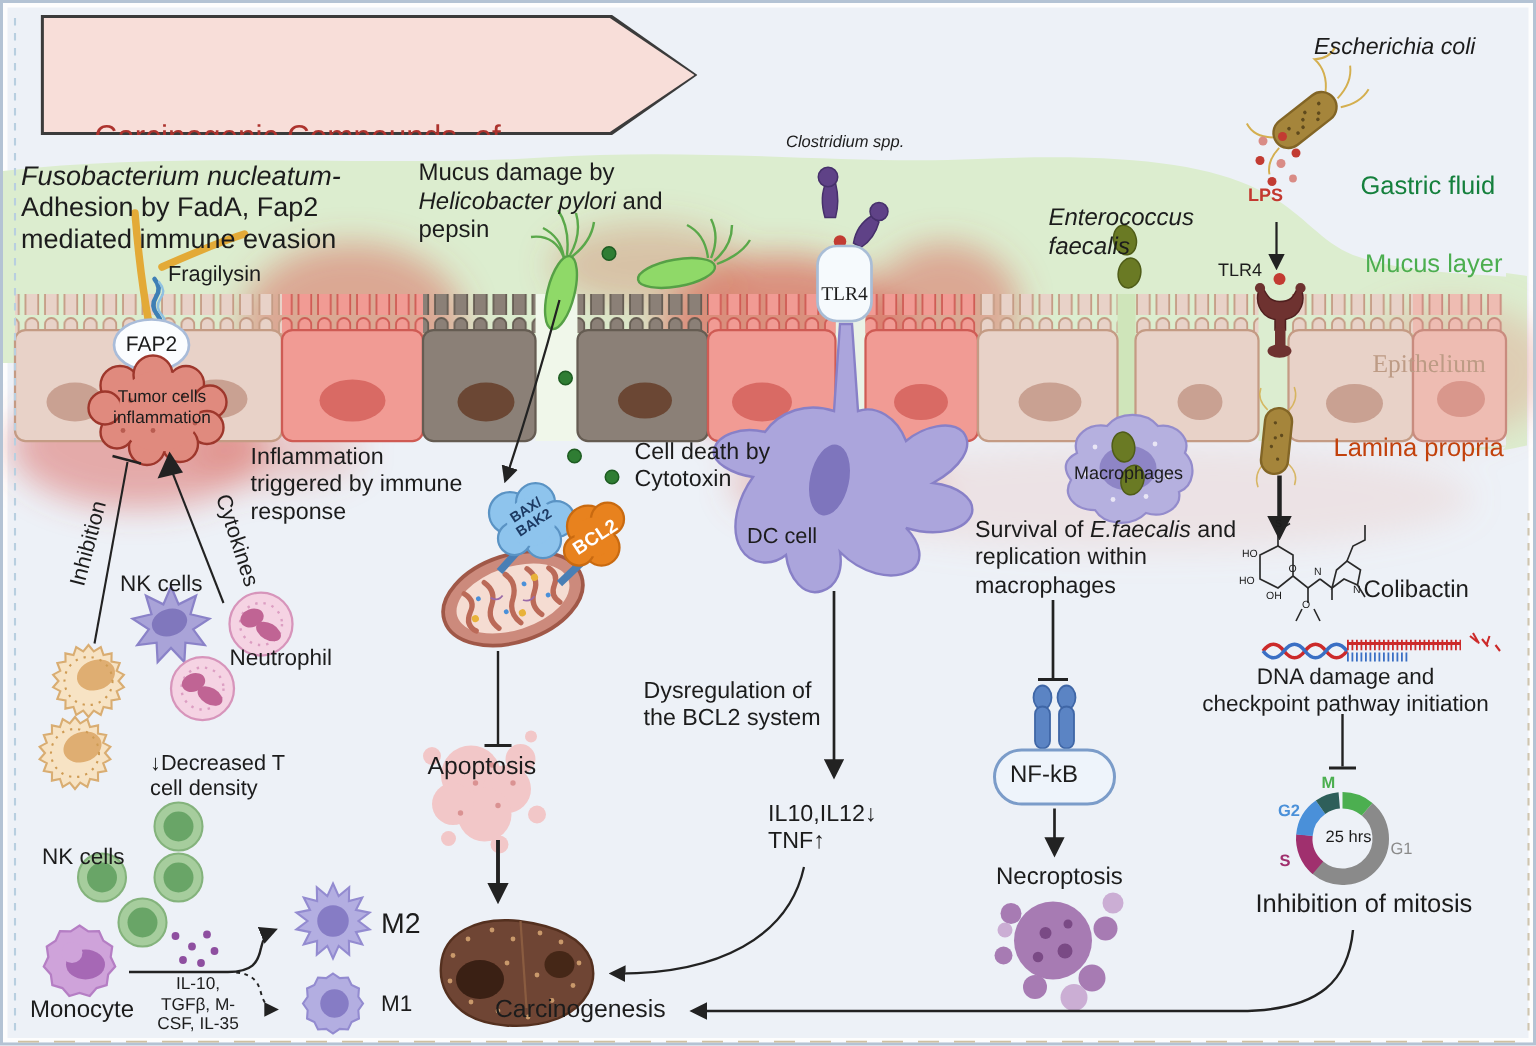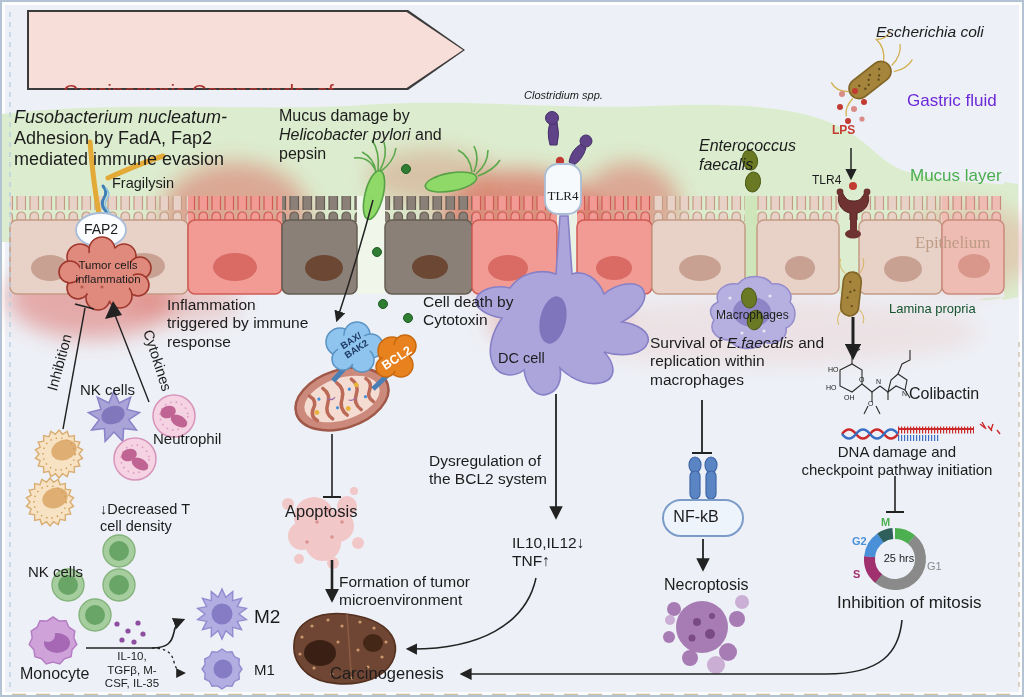--- a/index.html
+++ b/index.html
@@ -497,24 +497,24 @@
   <div>pepsin</div>
 </div>
 
 <div class="lbl it" style="left:522px;top:87px;font-size:11px;">Clostridium spp.</div>
 <div class="lbl ctr" style="left:543px;top:186px;width:36px;font-size:13px;font-family:'Liberation Serif',serif;">TLR4</div>
 
 <div class="lbl it" style="left:874px;top:21px;font-size:15.5px;">Escherichia coli</div>
 <div class="lbl" style="left:830px;top:121px;font-size:12px;font-weight:bold;color:#c3392f;">LPS</div>
 <div class="lbl" style="left:810px;top:171px;font-size:12px;">TLR4</div>
 
-<div class="lbl" style="left:905px;top:89px;font-size:17px;color:#6d28d9;">Gastric fluid</div>
+<div class="lbl" style="left:905px;top:112px;font-size:17px;color:#15803d;">Gastric fluid</div>
 <div class="lbl" style="left:908px;top:164px;font-size:17px;color:#4cae4f;">Mucus layer</div>
 <div class="lbl" style="left:913px;top:231px;font-size:17px;color:#bd9b85;font-family:'Liberation Serif',serif;">Epithelium</div>
-<div class="lbl" style="left:887px;top:299px;font-size:13px;color:#14532d;">Lamina propria</div>
+<div class="lbl" style="left:887px;top:287px;font-size:17px;color:#c2410c;">Lamina propria</div>
 
 <div class="lbl it" style="left:697px;top:135px;font-size:16px;">
   <div>Enterococcus</div>
   <div>faecalis</div>
 </div>
 <div class="lbl" style="left:714px;top:306px;font-size:12px;">Macrophages</div>
 
 <div class="lbl" style="left:165px;top:294px;font-size:15.5px;">
   <div>Inflammation</div>
   <div>triggered by immune</div>
@@ -544,35 +544,31 @@
 <div class="lbl" style="left:252px;top:604px;font-size:19px;">M2</div>
 <div class="lbl" style="left:252px;top:659px;font-size:15px;">M1</div>
 
 <div class="lbl ctr" style="left:326px;top:333px;width:52px;font-size:9.5px;font-weight:bold;color:#1d3a63;transform:rotate(-33deg);line-height:1.1;">
   <div>BAX/</div>
   <div>BAK2</div>
 </div>
 <div class="lbl ctr" style="left:368px;top:349px;width:54px;font-size:12.5px;font-weight:bold;color:#fff;transform:rotate(-33deg);">BCL2</div>
 
 <div class="lbl" style="left:283px;top:500px;font-size:16.5px;">Apoptosis</div>
-<div class="lbl" style="left:337px;top:571px;font-size:15.5px;">
-  <div>Formation of tumor</div>
-  <div>microenvironment</div>
-</div>
 <div class="lbl" style="left:328px;top:662px;font-size:16.5px;">Carcinogenesis</div>
 <div class="lbl" style="left:427px;top:450px;font-size:15.5px;">
   <div>Dysregulation of</div>
   <div>the BCL2 system</div>
 </div>
 <div class="lbl" style="left:510px;top:532px;font-size:15.5px;">
   <div>IL10,IL12↓</div>
   <div>TNF↑</div>
 </div>
 
-<div class="lbl" style="left:648px;top:332px;font-size:15.5px;">
+<div class="lbl" style="left:648px;top:343px;font-size:15.5px;">
   <div><span>Survival of </span><span class="it">E.faecalis</span><span> and</span></div>
   <div>replication within</div>
   <div>macrophages</div>
 </div>
 <div class="lbl ctr" style="left:661px;top:506px;width:66px;font-size:16px;">NF-kB</div>
 <div class="lbl" style="left:662px;top:574px;font-size:16px;">Necroptosis</div>
 
 <div class="lbl" style="left:907px;top:383px;font-size:16px;">Colibactin</div>
 <div class="lbl" style="left:835px;top:591px;font-size:17px;">Inhibition of mitosis</div>
 <div class="lbl ctr" style="left:783px;top:441px;width:224px;font-size:15px;">

